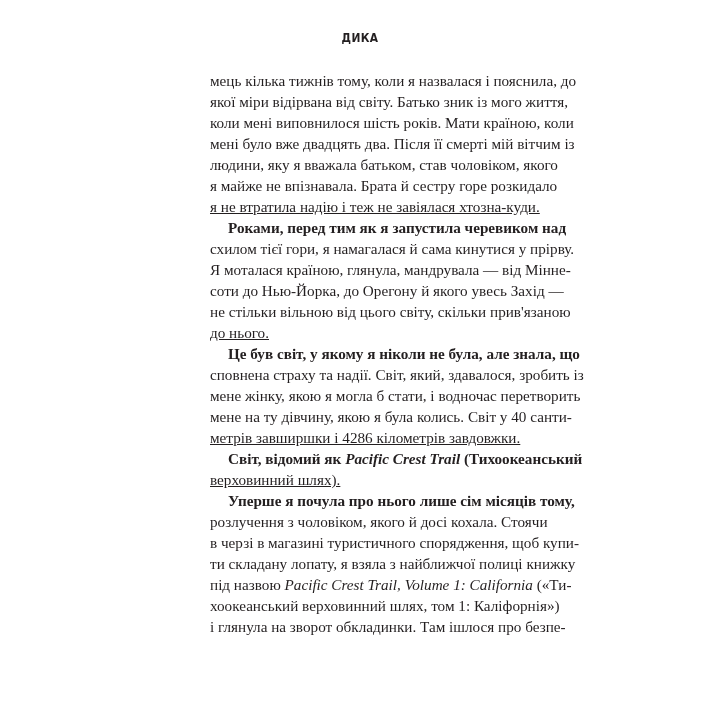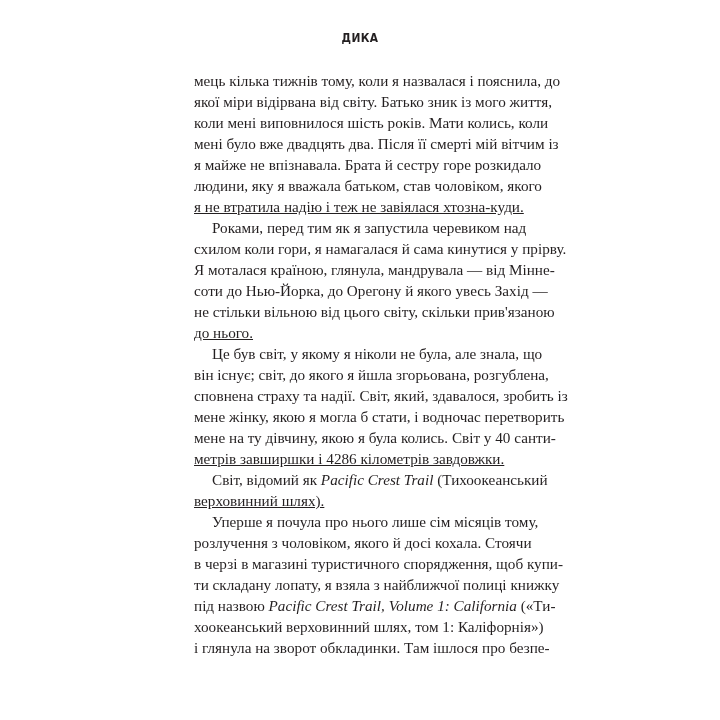--- a/index.html
+++ b/index.html
@@ -9,65 +9,64 @@
   }
   .page-header {
     position: absolute; top: 30px; left: 0; width: 720px;
     text-align: center;
     font-family: "DejaVu Sans", sans-serif;
     font-weight: bold; font-size: 13px; letter-spacing: 0.5px;
     color: #231f20;
     transform: scaleX(0.82);
   }
   .text-block {
-    position: absolute; top: 70px; left: 194px; width: 331px;
+    position: absolute; top: 70px; left: 210px; width: 331px;
     font-family: "Liberation Serif", serif;
     font-size: 15.2px; line-height: 21px;
     color: #231f20;
     text-align: justify;
     hyphens: manual;
   }
   .line {
     display: block; white-space: nowrap;
     text-align: justify; text-align-last: justify;
     height: 21px; overflow: visible;
   }
   .line.last { text-align-last: left; text-decoration: underline; }
-  .line.indent { padding-left: 18px; }
+  .line.indent { padding-left: 18px; font-weight: bold; }
   .line i { font-style: italic; }
 </style>
 </head>
 <body>
 
 <div class="page-header">ДИКА</div>
 
 <div class="text-block">
 
   <div>
     <span class="line">мець кілька тижнів тому, коли я назвалася і пояснила, до</span>
     <span class="line">якої міри відірвана від світу. Батько зник із мого життя,</span>
-    <span class="line">коли мені виповнилося шість років. Мати колись, коли</span>
+    <span class="line">коли мені виповнилося шість років. Мати країною, коли</span>
     <span class="line">мені було вже двадцять два. Після її смерті мій вітчим із</span>
+    <span class="line">людини, яку я вважала батьком, став чоловіком, якого</span>
     <span class="line">я майже не впізнавала. Брата й сестру горе розкидало</span>
-    <span class="line">людини, яку я вважала батьком, став чоловіком, якого</span>
     <span class="line last">я не втратила надію і теж не завіялася хтозна-куди.</span>
   </div>
 
   <div>
     <span class="line indent">Роками, перед тим як я запустила черевиком над</span>
-    <span class="line">схилом коли гори, я намагалася й сама кинутися у прірву.</span>
+    <span class="line">схилом тієї гори, я намагалася й сама кинутися у прірву.</span>
     <span class="line">Я моталася країною, глянула, мандрувала — від Міннe-</span>
     <span class="line">соти до Нью-Йорка, до Орегону й якого увесь Захід —</span>
     <span class="line">не стільки вільною від цього світу, скільки прив'язаною</span>
     <span class="line last">до нього.</span>
   </div>
 
   <div>
     <span class="line indent">Це був світ, у якому я ніколи не була, але знала, що</span>
-    <span class="line">він існує; світ, до якого я йшла згорьована, розгублена,</span>
     <span class="line">сповнена страху та надії. Світ, який, здавалося, зробить із</span>
     <span class="line">мене жінку, якою я могла б стати, і водночас перетворить</span>
     <span class="line">мене на ту дівчину, якою я була колись. Світ у 40 санти-</span>
     <span class="line last">метрів завширшки і 4286 кілометрів завдовжки.</span>
   </div>
 
   <div>
     <span class="line indent">Світ, відомий як <i>Pacific Crest Trail</i> (Тихоокеанський</span>
     <span class="line last">верховинний шлях).</span>
   </div>

